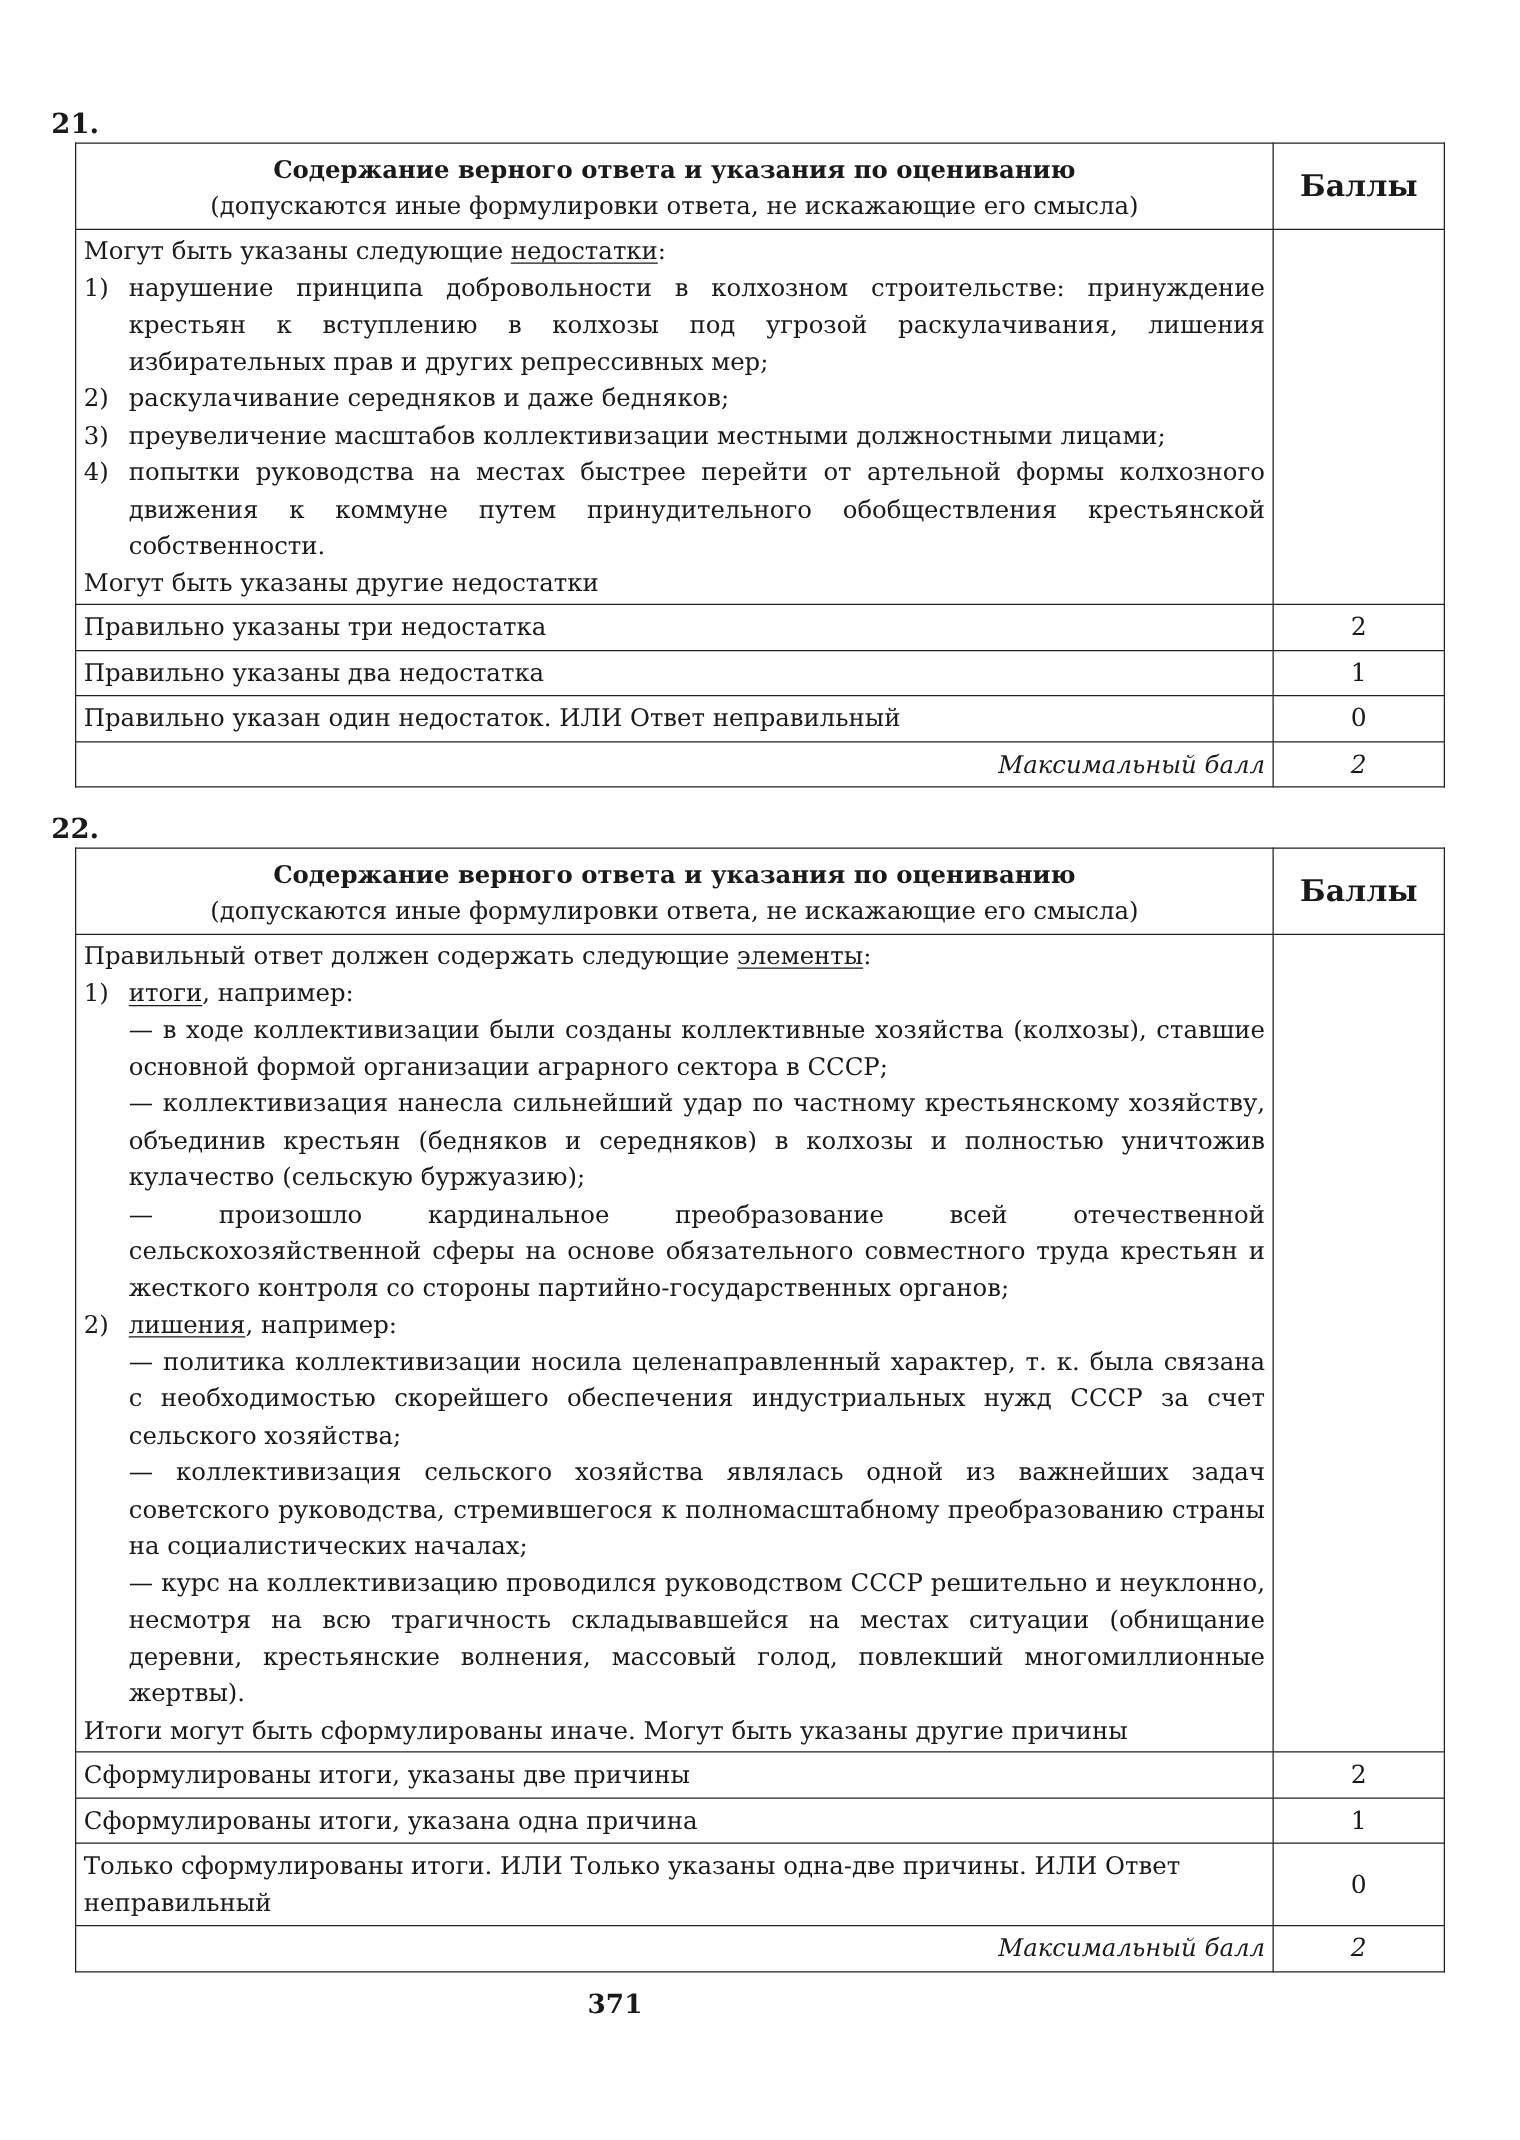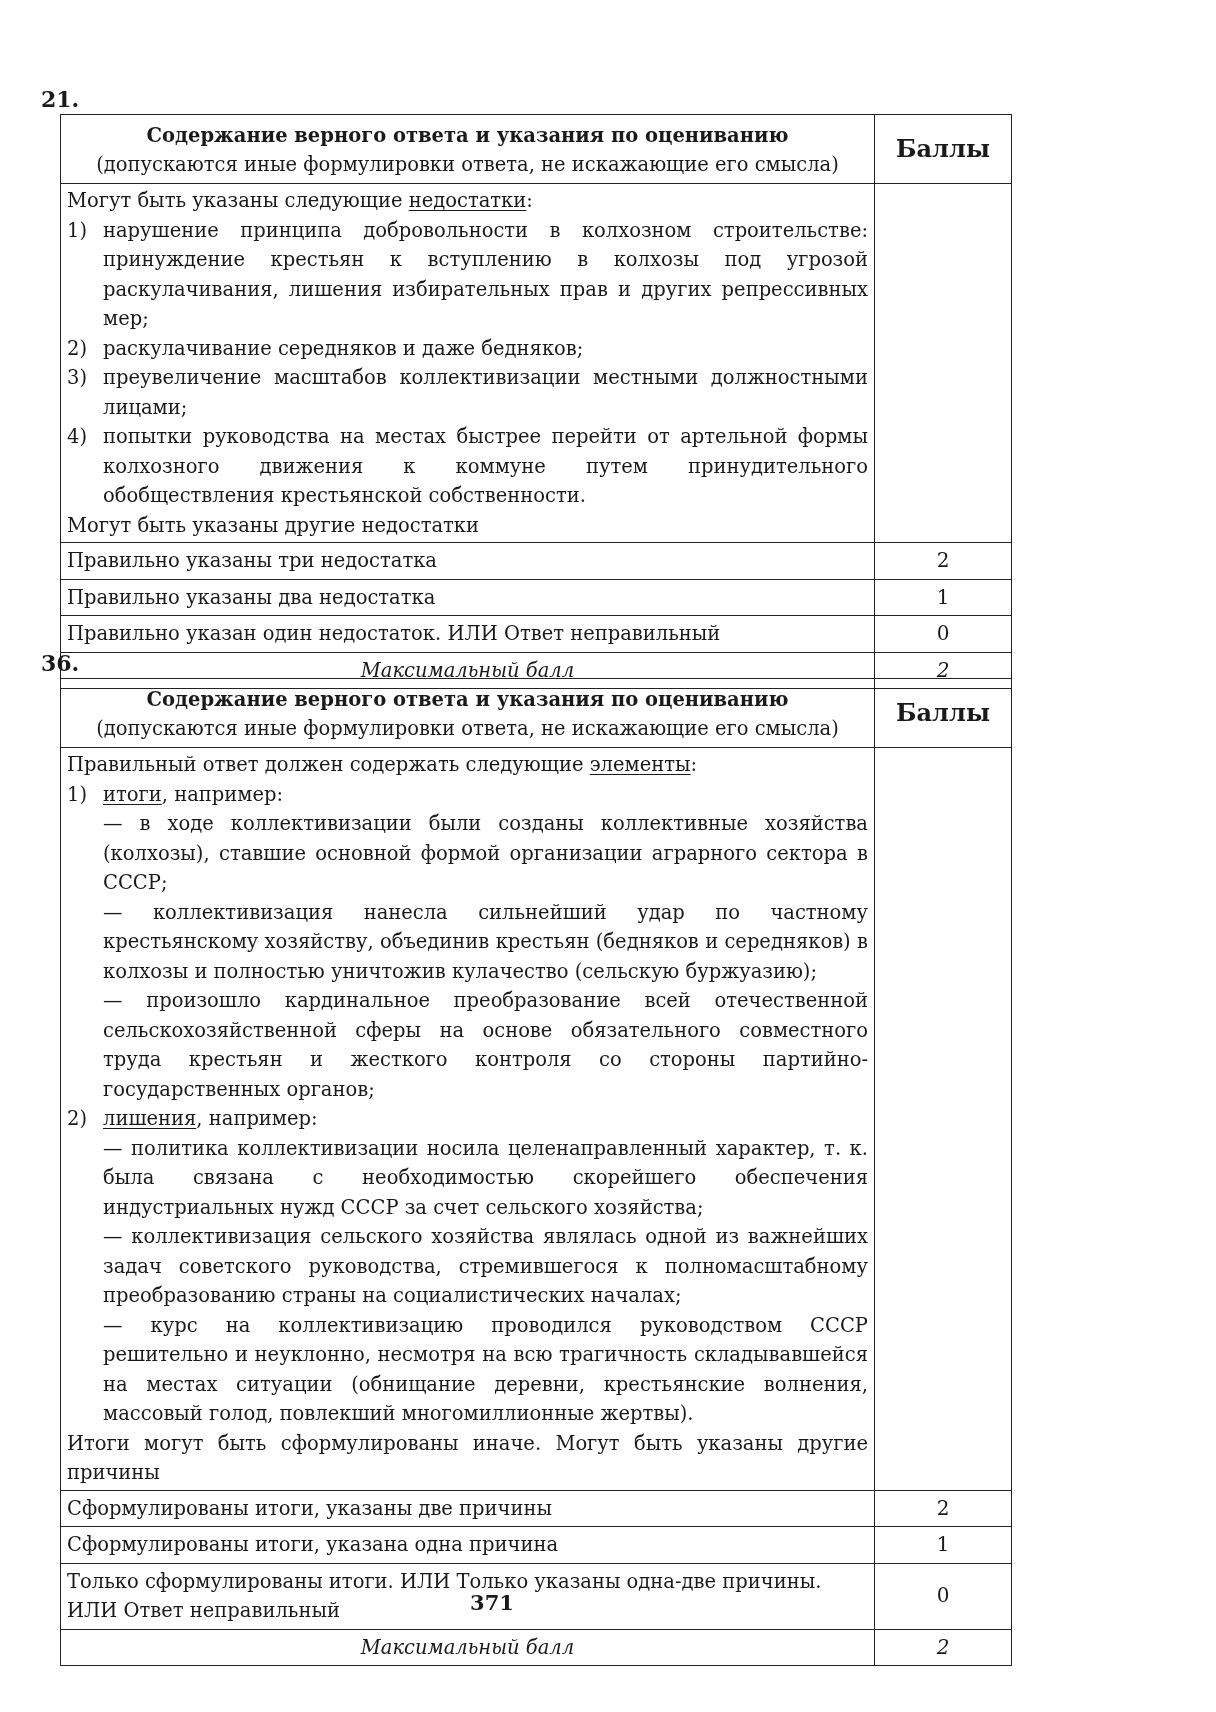--- a/index.html
+++ b/index.html
@@ -6,21 +6,21 @@
   body {
     width: 1216px; height: 1712px; position: relative; overflow: hidden;
     font-family: "DejaVu Serif", "Liberation Serif", serif;
     color: #1a1a1a;
   }
   .task-num {
     position: absolute; left: 41px;
     font-weight: bold; font-size: 22px;
   }
   table.grading {
-    position: absolute; left: 60px; width: 952px;
+    position: absolute; left: 60px; width: 1096px;
     border-collapse: collapse;
     font-size: 19.5px; line-height: 29.5px;
   }
   table.grading td {
     border: 1.5px solid #222;
     vertical-align: top;
     padding: 0 6px;
   }
   td.col-points { width: 124px; text-align: center; vertical-align: middle !important; }
   td.head-main { text-align: center; padding-top: 6px !important; padding-bottom: 4px !important; }
@@ -29,21 +29,21 @@
   .head-points { font-weight: bold; font-size: 24px; }
   .content-cell { padding: 2px 6px 2px 6px !important; text-align: justify; margin-top: 47px; }
   .line { display: block; }
   .item { display: flex; }
   .item-num { width: 36px; flex: none; }
   .item-text { flex: 1; text-align: justify; }
   .sub { display: block; padding-left: 36px; text-align: justify; }
   .u { text-decoration: underline; text-underline-offset: 3px; }
   td.crit { padding: 3px 6px !important; }
   td.pts { font-size: 20px; }
-  td.max-label { text-align: center; font-style: italic; padding: 3px 6px !important; }
+  td.max-label { text-align: right; font-style: italic; padding: 3px 6px !important; }
   td.max-val { font-style: italic; font-size: 20px; }
   .page-num {
     position: absolute; left: 0; width: 984px; top: 1590px;
     text-align: center; font-weight: bold; font-size: 21px;
   }
 </style>
 </head>
 <body>
 
 <div class="task-num" style="top:86px;">21.</div>
@@ -92,21 +92,21 @@
     <td class="crit">Правильно указан один недостаток. ИЛИ Ответ неправильный</td>
     <td class="col-points pts">0</td>
   </tr>
   <tr>
     <td class="max-label">Максимальный балл</td>
     <td class="col-points max-val">2</td>
   </tr>
 </tbody>
   </table>
 
-<div class="task-num" style="top:650px;">36.</div>
+<div class="task-num" style="top:650px;">22.</div>
 
 <table class="grading" style="top:678px;">
   <tbody>
       <tr>
     <td class="head-main">
       <span class="head-title">Содержание верного ответа и указания по оцениванию</span>
       <span class="head-sub">(допускаются иные формулировки ответа, не искажающие его смысла)</span>
     </td>
     <td class="col-points head-points">Баллы</td>
   </tr>

